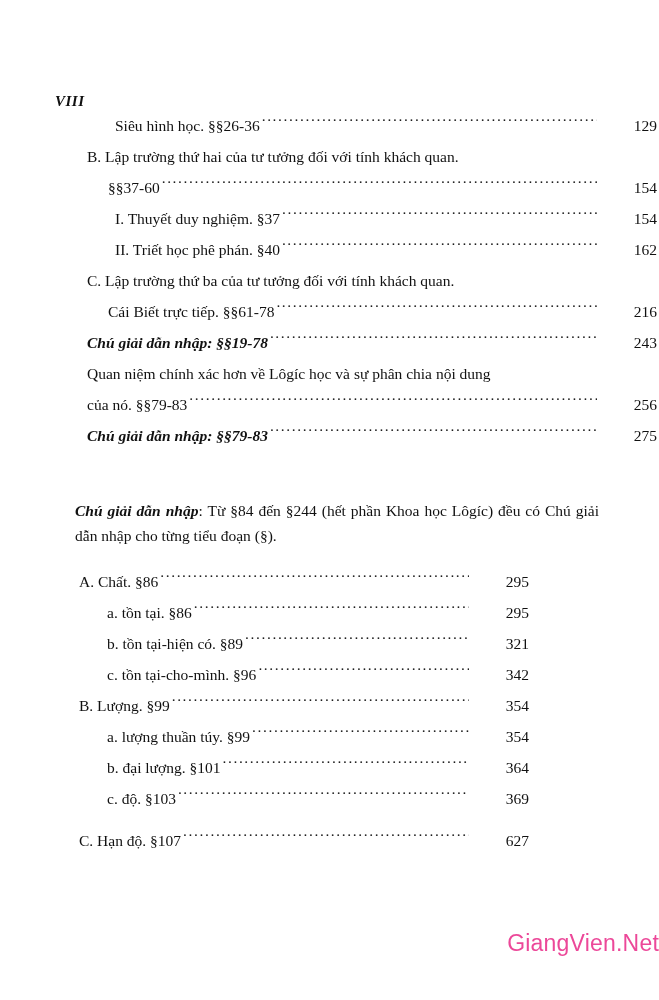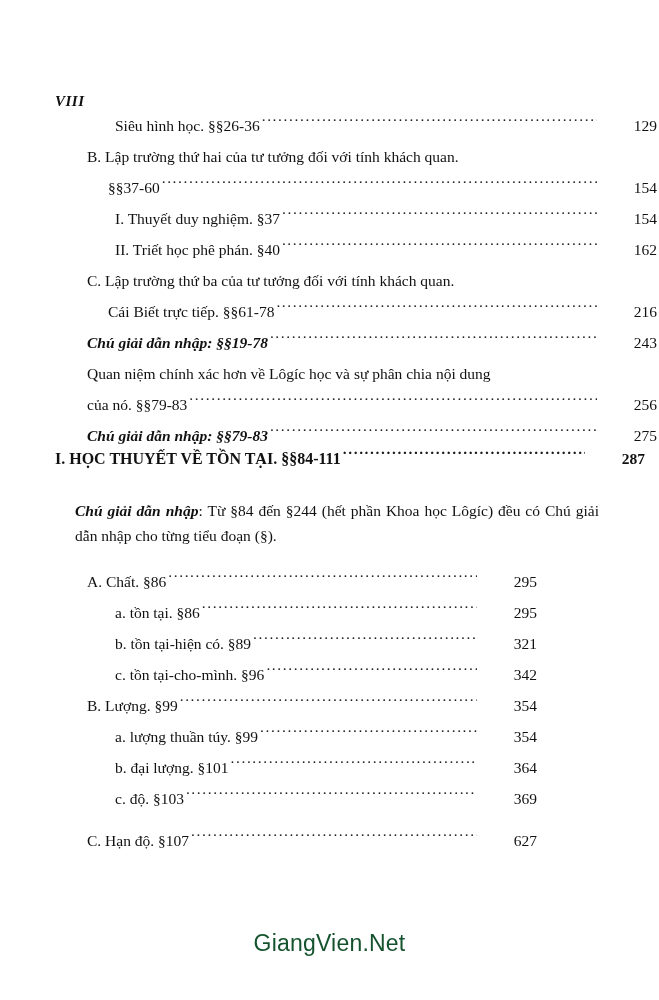--- a/index.html
+++ b/index.html
@@ -186,31 +186,24 @@
         <span class="leader"></span>
         <span class="pageno">256</span>
       </div>
       <div class="entry ind1">
         <span class="label bi">Chú giải dẫn nhập: §§79-83</span>
         <span class="leader"></span>
         <span class="pageno">275</span>
       </div>
     </div>
 
-  <div id="part-heading-slot" style="position: absolute; left: 0px; top: 443px; width: 659px;">
-      <div class="entry ind0 part-heading">
-        <span class="label"><span class="caps">I. HỌC THUYẾT VỀ TỒN TẠI</span><span>. §§84-111</span></span>
-        <span class="leader"></span>
-        <span class="pageno">287</span>
-      </div>
-    </div>
 
   <div class="note" id="note-slot" style="top: 498px;"><span class="lead">Chú giải dẫn nhập</span><span>: Từ §84 đến §244 (hết phần Khoa học Lôgíc) đều có Chú giải dẫn nhập cho từng tiểu đoạn (§).</span></div>
 
-  <div id="toc-lower-slot" style="position: absolute; left: 12px; top: 566px; width: 539px;">
+  <div id="toc-lower-slot" style="position: absolute; left: 4px; top: 566px; width: 539px;">
       <div>
         <div class="entry ind1">
           <span class="label">A. Chất. §86</span>
           <span class="leader"></span>
           <span class="pageno">295</span>
         </div>
         <div class="entry ind3">
           <span class="label">a. tồn tại. §86</span>
           <span class="leader"></span>
           <span class="pageno">295</span>
@@ -250,15 +243,15 @@
       </div>
       <div style="margin-top: 11px;">
         <div class="entry ind1">
           <span class="label">C. Hạn độ. §107</span>
           <span class="leader"></span>
           <span class="pageno">627</span>
         </div>
       </div>
     </div>
 
-  <div class="watermark" style="color: #14532d;">GiangVien.Net</div>
+  <div class="watermark" style="color: #ec4899; text-align: right;">GiangVien.Net</div>
 
 </div>
 
 </body></html>

